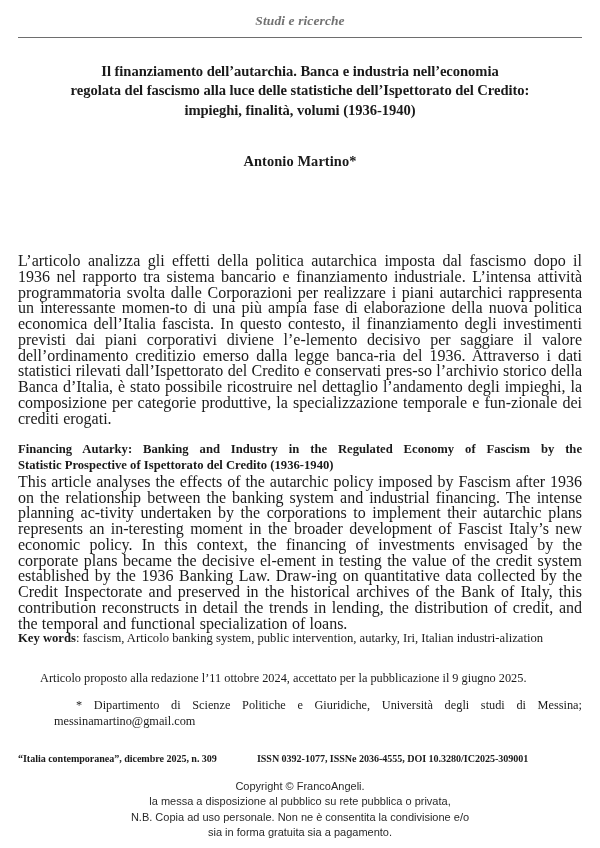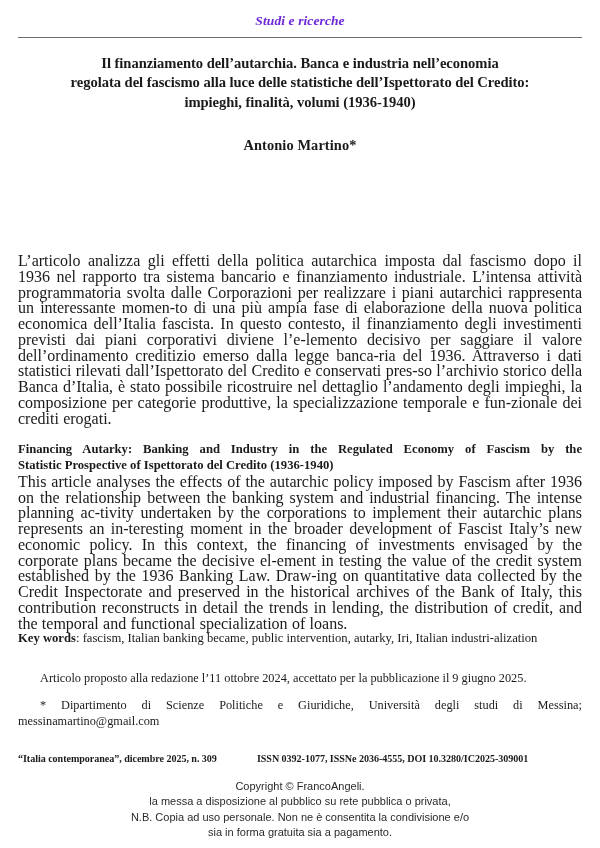--- a/index.html
+++ b/index.html
@@ -29,21 +29,21 @@
   .running-head {
     position: absolute;
     top: 13px;
     left: 18px;
     width: 564px;
     text-align: center;
     font-style: italic;
     font-weight: bold;
     font-size: 13.5px;
     letter-spacing: 0.1px;
-    color: #6d28d9;
+    color: #737373;
   }
   .head-rule {
     position: absolute;
     top: 37px;
     left: 18px;
     width: 564px;
     height: 1px;
     background: #6e6e6e;
   }
 
@@ -53,21 +53,21 @@
     top: 50px;
     left: 18px;
     width: 564px;
     text-align: center;
   }
   .article-title {
     font-weight: bold;
     font-size: 14.6px;
     line-height: 19.4px;
     letter-spacing: -0.05px;
-    margin: 4px;
+    margin: 12px;
   }
   .article-title .tline { display: block; }
 
   .author {
     margin: 0;
     padding-top: 21px;
     font-weight: bold;
     font-size: 14.4px;
     letter-spacing: 0.1px;
   }
@@ -117,21 +117,21 @@
     width: 564px;
     font-size: 12.3px;
     line-height: 15.4px;
   }
   .footnotes p {
     margin: 0;
     text-align: justify;
     text-align-last: left;
     text-indent: 22px;
   }
-  .footnotes p.affil { padding-top: 12px; }
+  .footnotes p.affil { padding-top: 12px; margin-left: 36px; }
 
   
   .journal-line {
     position: absolute;
     top: 753px;
     left: 18px;
     width: 564px;
     font-size: 10.1px;
     font-weight: bold;
     letter-spacing: -0.05px;
@@ -179,21 +179,21 @@
   <div class="abstract-area">
 
     <p class="abs-p">L’articolo analizza gli effetti della politica autarchica imposta dal fascismo dopo il 1936 nel rapporto tra sistema bancario e finanziamento industriale. L’intensa attività programmatoria svolta dalle Corporazioni per realizzare i piani autarchici rappresenta un interessante momen-to di una più ampia fase di elaborazione della nuova politica economica dell’Italia fascista. In questo contesto, il finanziamento degli investimenti previsti dai piani corporativi diviene l’e-lemento decisivo per saggiare il valore dell’ordinamento creditizio emerso dalla legge banca-ria del 1936. Attraverso i dati statistici rilevati dall’Ispettorato del Credito e conservati pres-so l’archivio storico della Banca d’Italia, è stato possibile ricostruire nel dettaglio l’andamento degli impieghi, la composizione per categorie produttive, la specializzazione temporale e fun-zionale dei crediti erogati.</p>
 
     <div class="en-block">
       <p class="en-title">
         <span class="tline">Financing Autarky: Banking and Industry in the Regulated Economy of Fascism by the</span>
         <span class="tline">Statistic Prospective of Ispettorato del Credito (1936-1940)</span>
       </p>
       <p class="abs-p">This article analyses the effects of the autarchic policy imposed by Fascism after 1936 on the relationship between the banking system and industrial financing. The intense planning ac-tivity undertaken by the corporations to implement their autarchic plans represents an in-teresting moment in the broader development of Fascist Italy’s new economic policy. In this context, the financing of investments envisaged by the corporate plans became the decisive el-ement in testing the value of the credit system established by the 1936 Banking Law. Draw-ing on quantitative data collected by the Credit Inspectorate and preserved in the historical archives of the Bank of Italy, this contribution reconstructs in detail the trends in lending, the distribution of credit, and the temporal and functional specialization of loans.</p>
-      <p class="keywords"><b>Key words</b><span>: </span><span>fascism, Italian banking became, public intervention, autarky, Iri, Italian industri-alization</span></p>
+      <p class="keywords"><b>Key words</b><span>: </span><span>fascism, Articolo banking system, public intervention, autarky, Iri, Italian industri-alization</span></p>
     </div>
 
   </div>
 
   <div class="footnotes">
     <p>Articolo proposto alla redazione l’11 ottobre 2024, accettato per la pubblicazione il 9 giugno 2025.</p>
     <p class="affil">* Dipartimento di Scienze Politiche e Giuridiche, Università degli studi di Messina; messinamartino@gmail.com</p>
   </div>
 
   <div class="journal-line">

